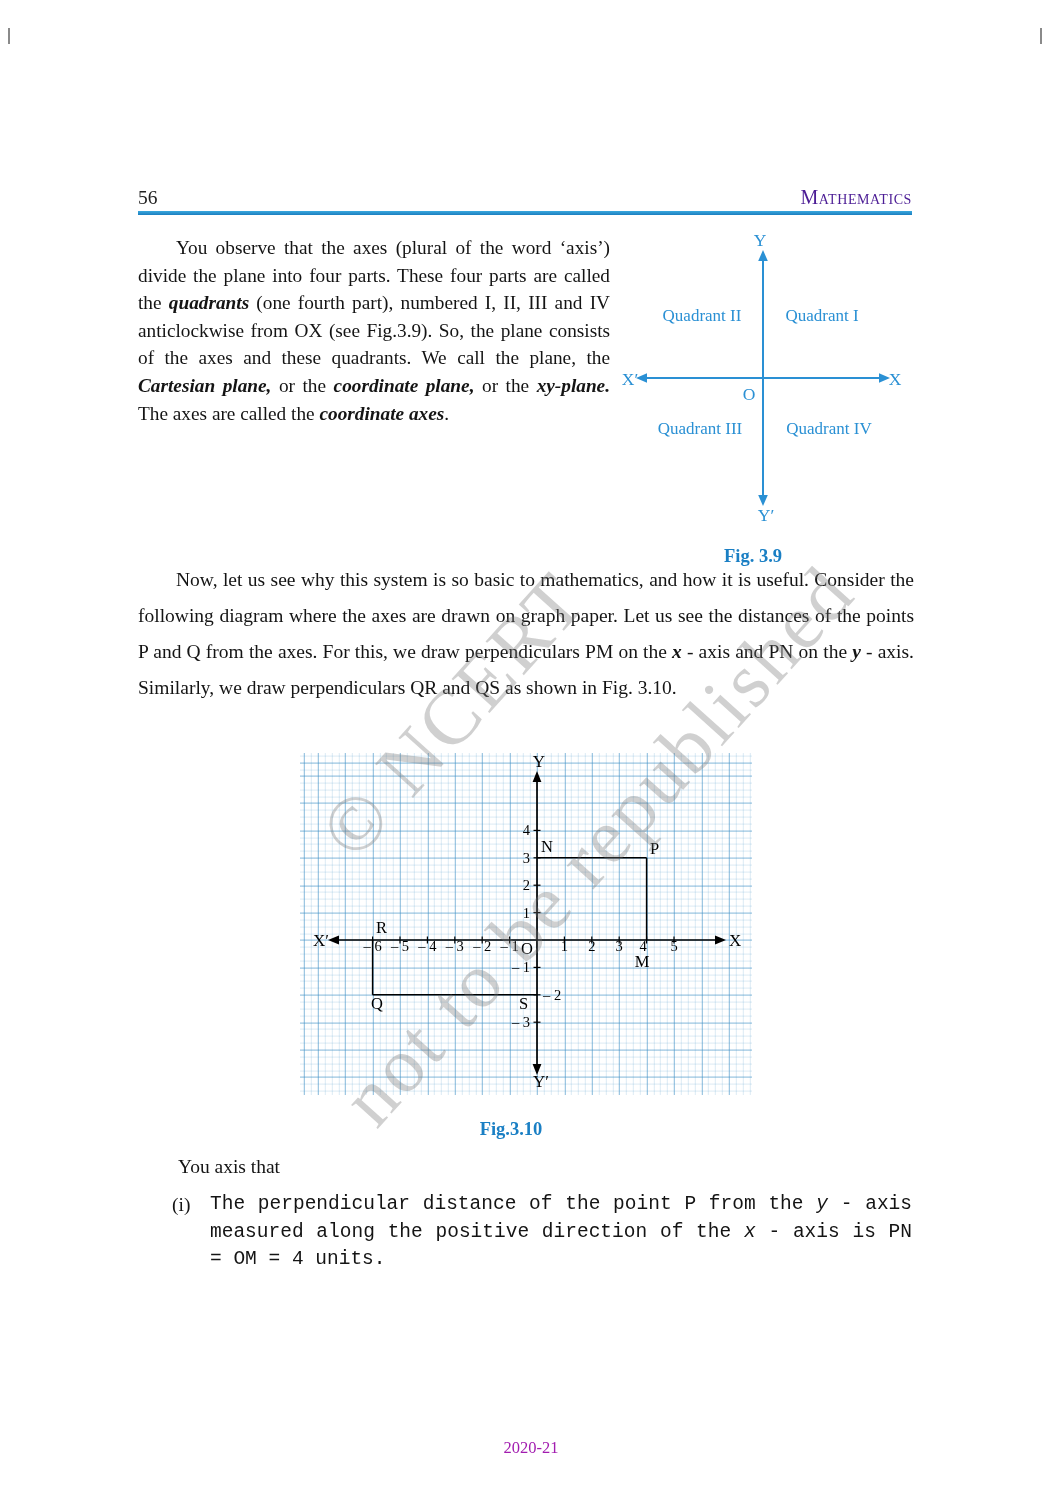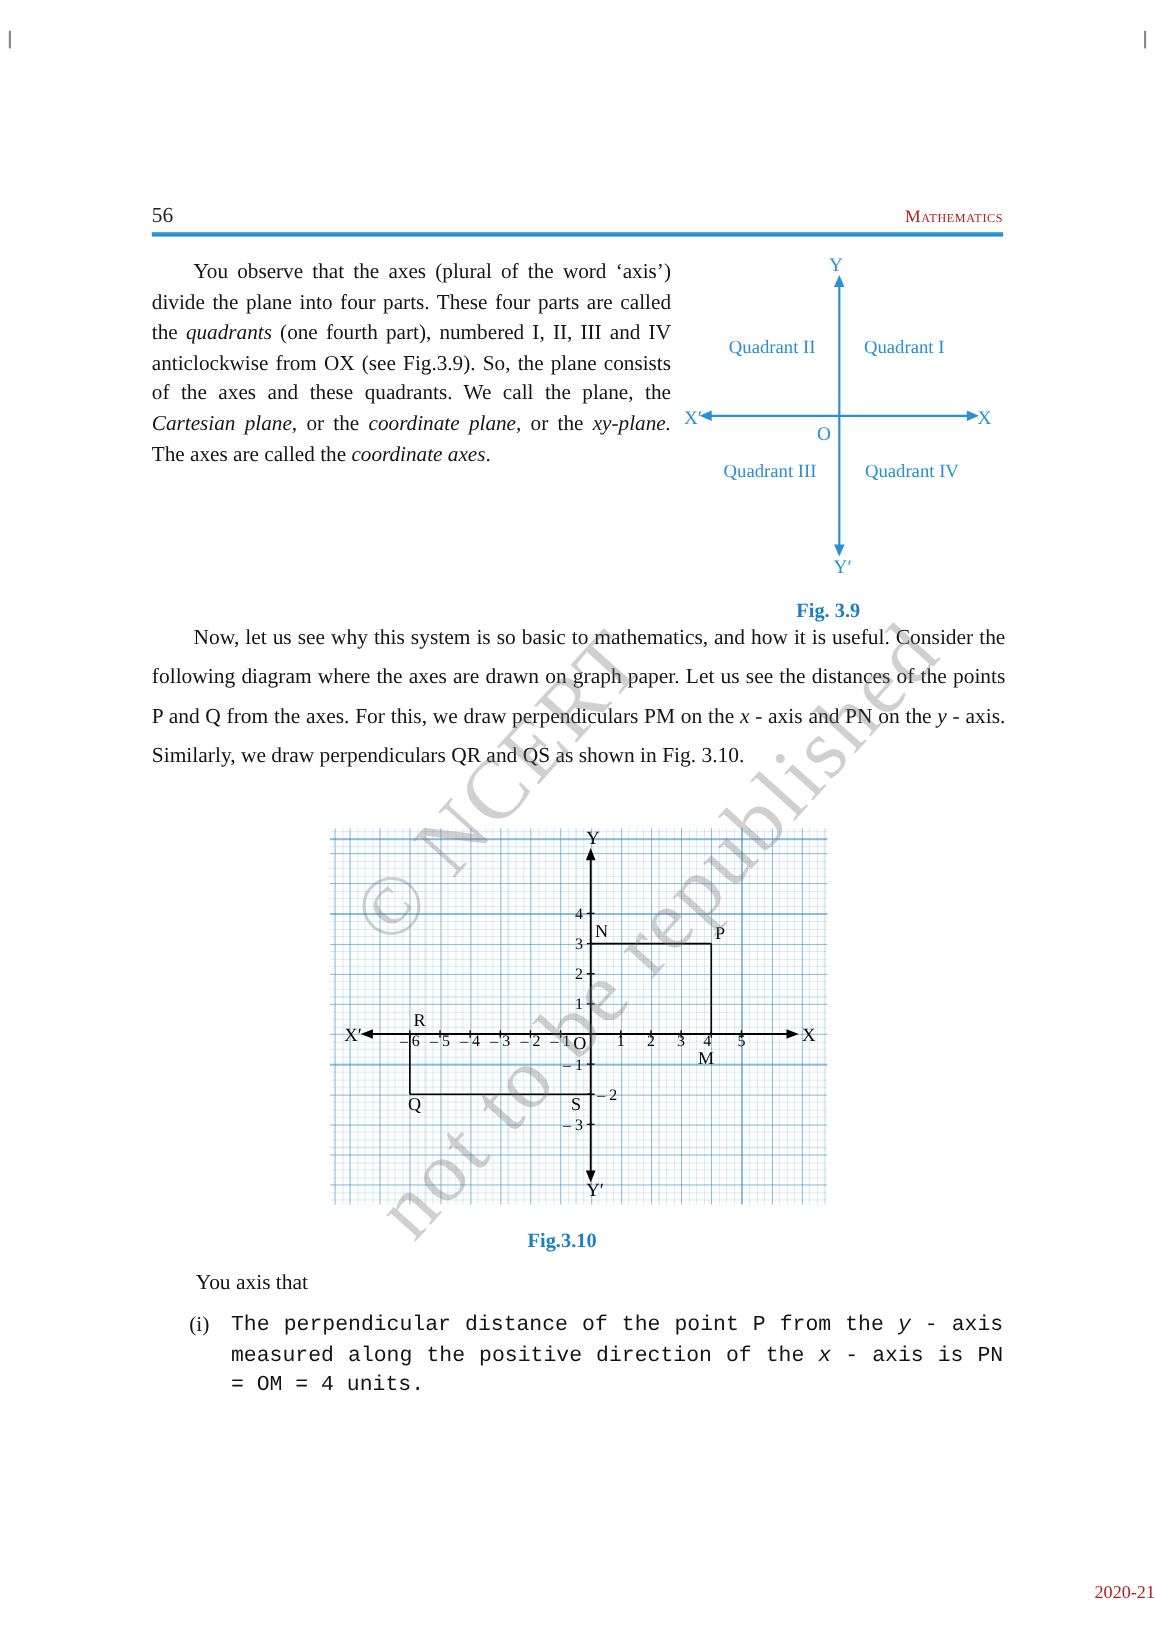--- a/index.html
+++ b/index.html
@@ -6,25 +6,25 @@
   .page{
     position:relative;width:1050px;height:1500px;background:#ffffff;
     font-family:"Liberation Serif",serif;color:#141414;overflow:hidden;
   }
   .print-mark{position:absolute;width:1.5px;height:16px;background:#8a8a8a;}
   .print-mark.left{left:8px;top:28px;}
   .print-mark.right{left:1040px;top:28px;}
 
   .page-header{position:absolute;left:138px;right:138px;top:186px;display:flex;justify-content:space-between;align-items:baseline;}
   .page-number{font-size:19.5px;color:#222;}
-  .running-head{font-variant:small-caps;font-size:16px;letter-spacing:.6px;color:#b91c1c;}
+  .running-head{font-variant:small-caps;font-size:20px;letter-spacing:.6px;color:#4c1d95;}
   .header-rule{position:absolute;left:138px;right:138px;top:211px;height:4px;background:linear-gradient(#3aa8de,#1b7fc0);}
 
   .para{position:absolute;text-align:justify;text-indent:38px;margin:0;}
-  .para i{font-style:italic;}
+  .para i{font-style:italic;font-weight:bold;}
   .para-intro{left:138px;top:234px;width:472px;font-size:19.3px;line-height:27.6px;}
   .para-body{left:138px;top:562px;width:776px;font-size:19.5px;line-height:36px;}
 
   .fig39{position:absolute;left:618px;top:228px;width:300px;height:302px;}
   .fig39 svg{display:block;}
   .f39-axis{stroke:#2a90d4;stroke-width:2;}
   .f39-arrow{fill:#2a90d4;}
   .f39-label{font-size:17.5px;fill:#2a90d4;font-family:"Liberation Serif",serif;}
   .f39-quad{font-size:17px;fill:#2a90d4;font-family:"Liberation Serif",serif;}
 
@@ -52,21 +52,21 @@
   .g-point-label{font-size:16.5px;}
 
   .find-intro{position:absolute;left:178px;top:1156px;font-size:19.5px;margin:0;}
   .list-item{position:absolute;left:172px;width:740px;font-size:19.5px;line-height:27.6px;}
   .list-item .li-label{position:absolute;left:0;top:0;}
   .list-item .li-text{margin-left:38px;width:702px;text-align:justify;font-family:Liberation Mono, monospace;}
   .list-item .li-text i{font-style:italic;}
   .item-1{top:1191px;}
   .item-2{top:1256px;}
 
-  .page-footer{position:absolute;left:0;right:0;top:1438px;text-align:right;font-size:16.5px;color:#b91c1c;padding-left:12px;}
+  .page-footer{position:absolute;left:0;right:0;top:1438px;text-align:center;font-size:16.5px;color:#a21caf;padding-left:12px;}
 
   .watermark{
     position:absolute;left:75px;top:555px;width:900px;height:450px;
     transform:rotate(-48deg);z-index:10;pointer-events:none;
     display:flex;flex-direction:column;align-items:center;justify-content:center;gap:105px;
     color:rgba(118,118,118,0.34);font-size:78px;letter-spacing:3px;white-space:nowrap;
     font-family:"Liberation Serif",serif;
   }
 </style>
 </head>

